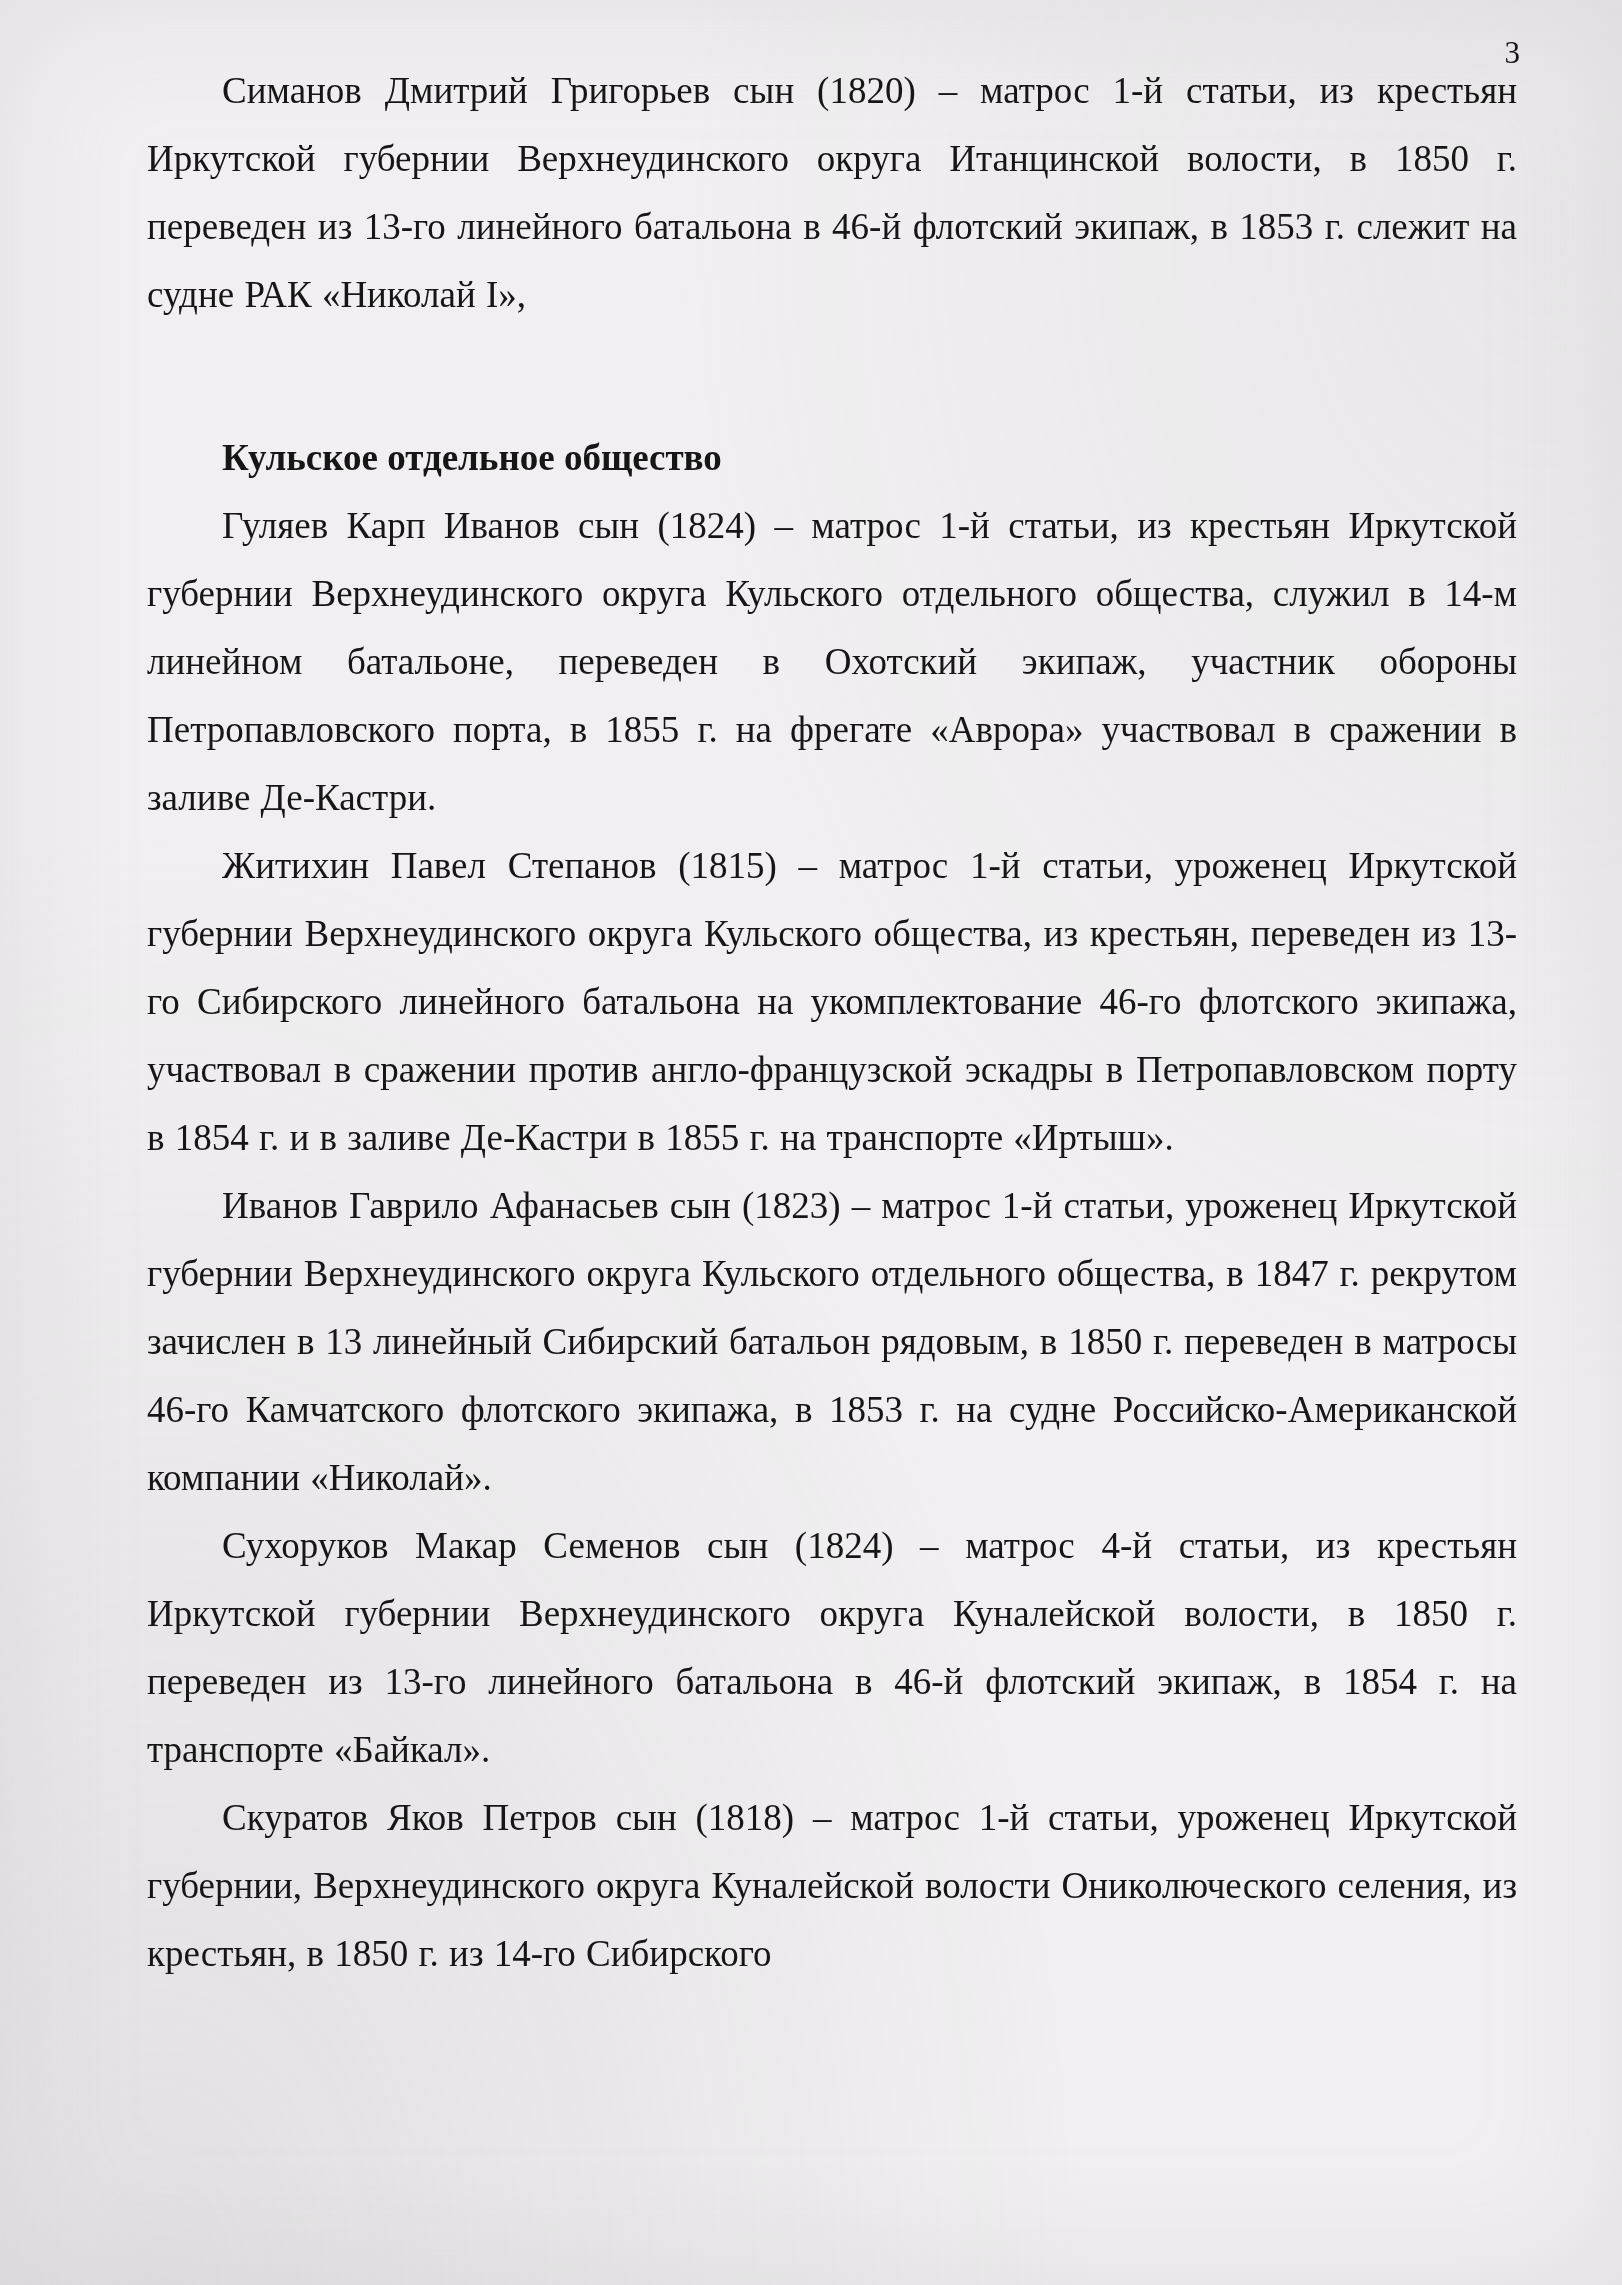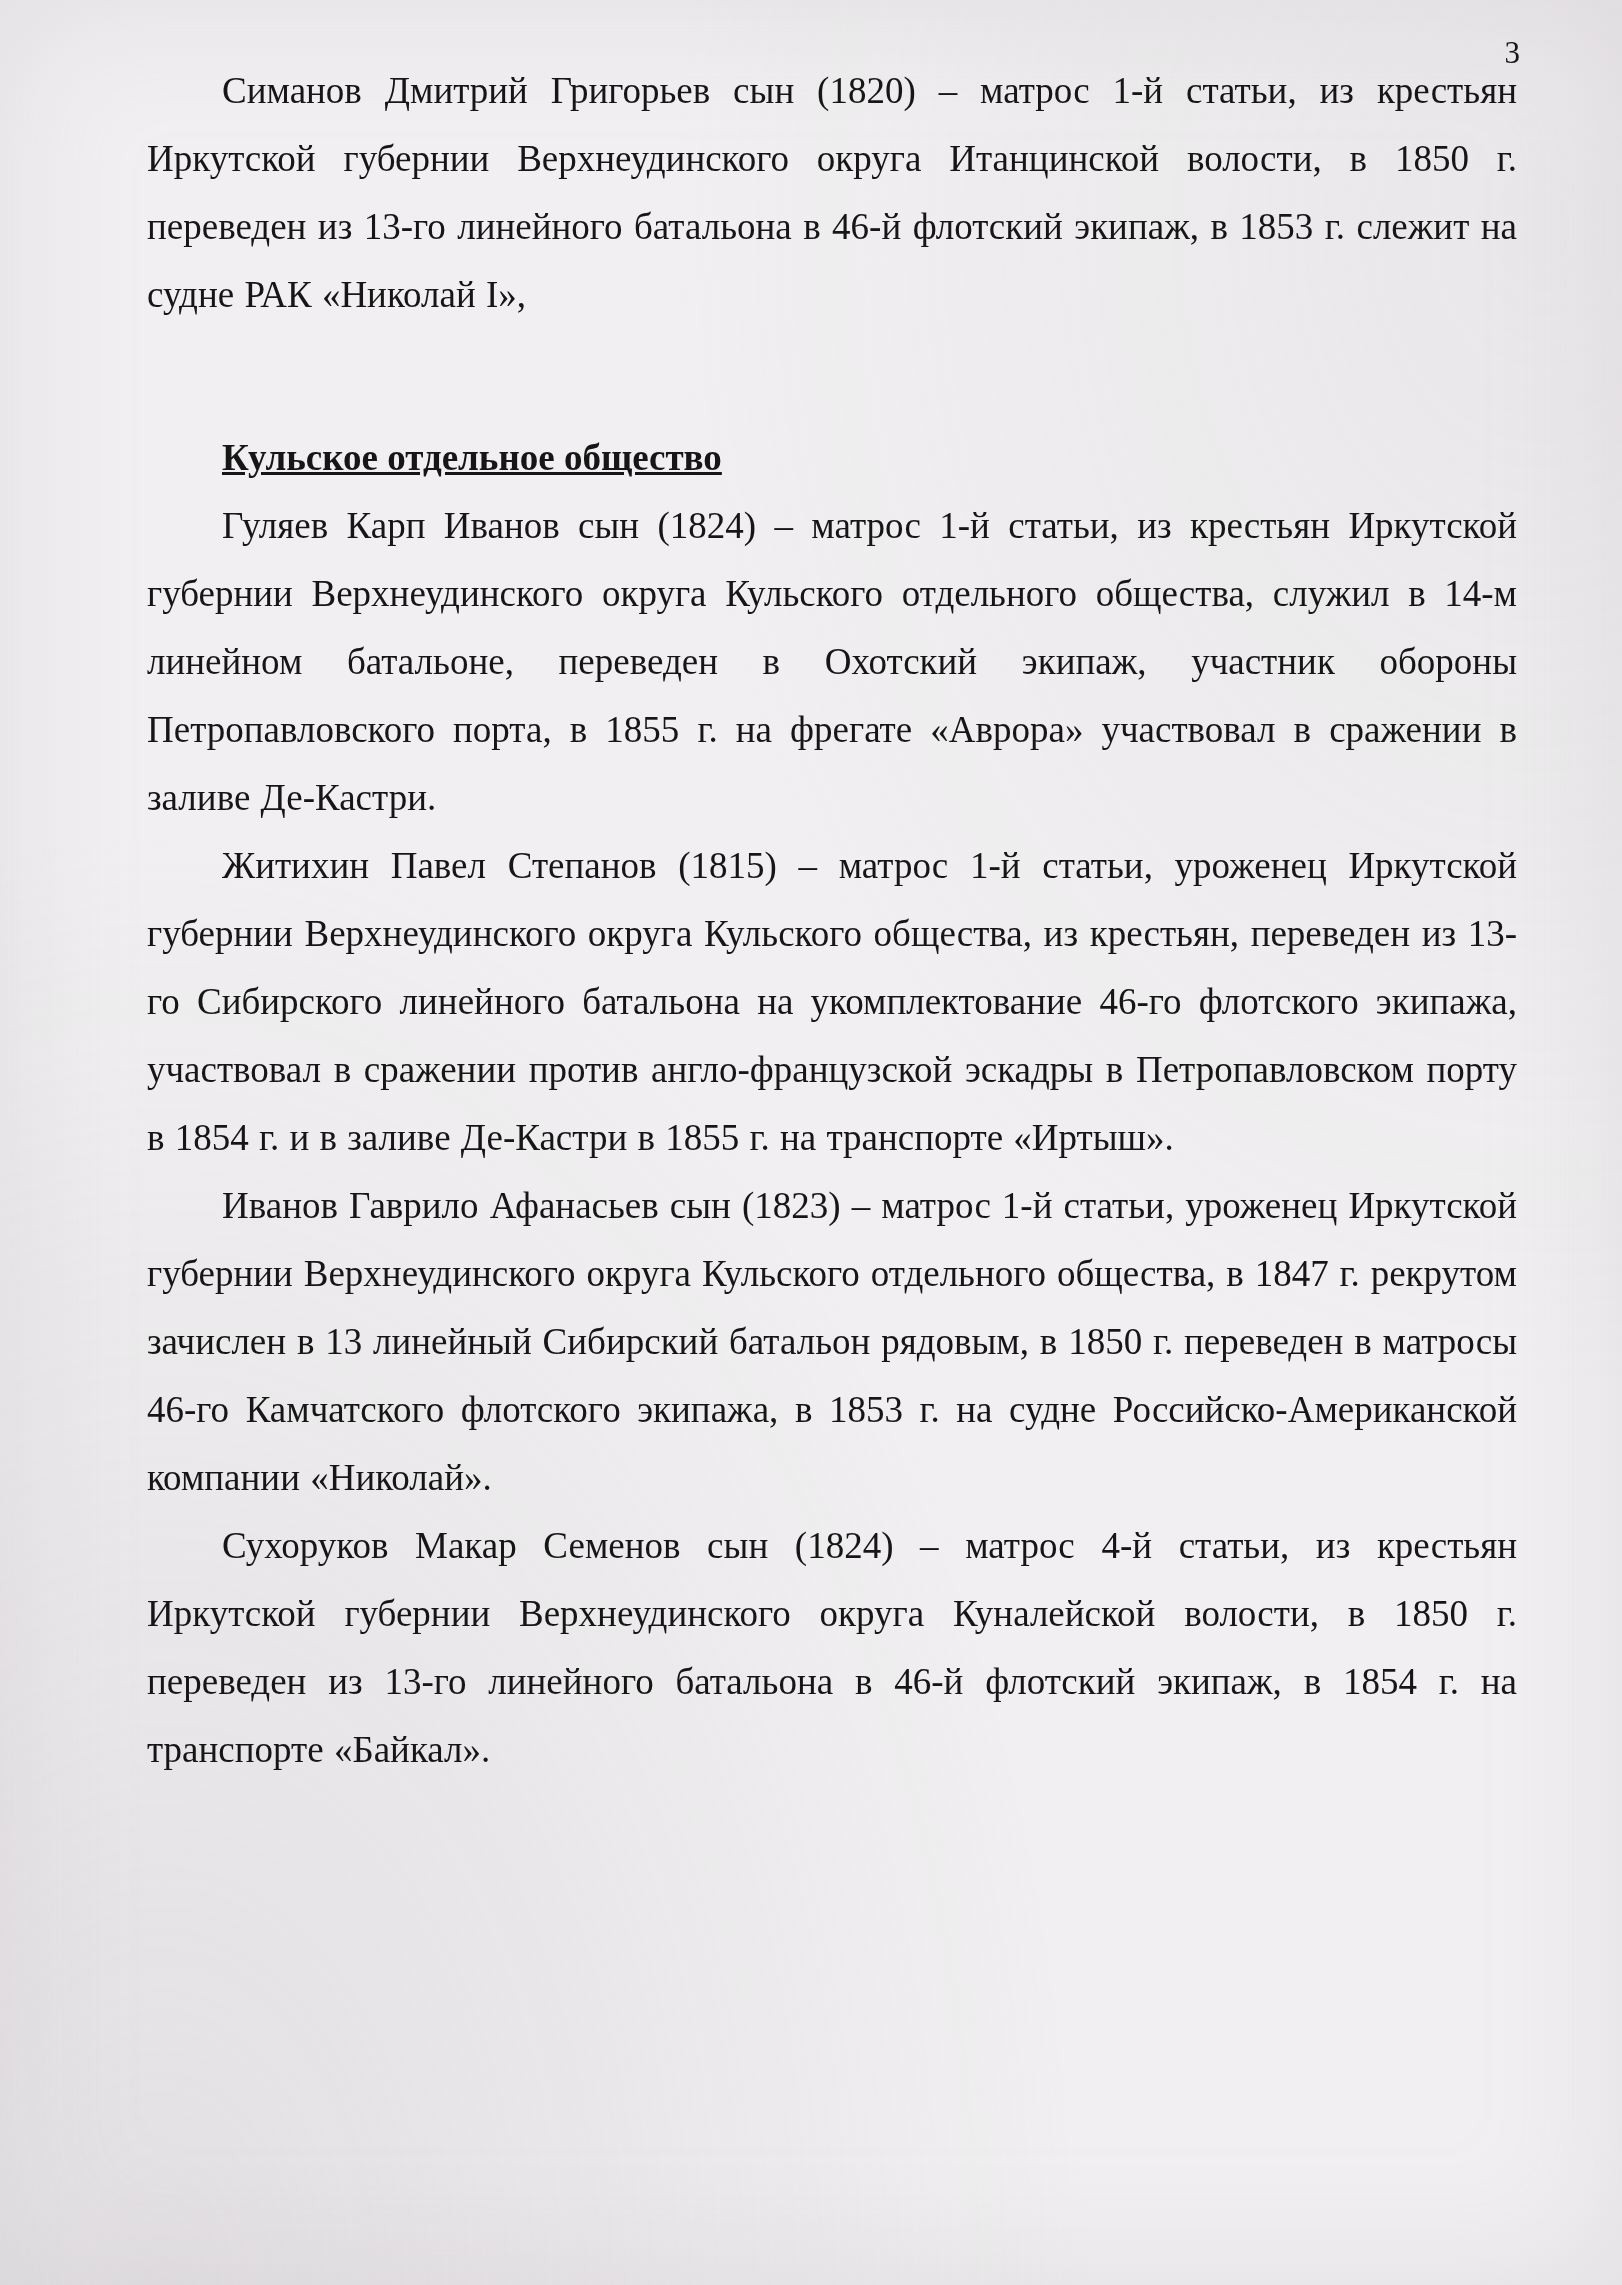--- a/index.html
+++ b/index.html
@@ -42,21 +42,21 @@
     word-spacing: 1px;
   }
   .heading {
     margin: 0;
     font-size: 37px;
     line-height: 68px;
     font-weight: bold;
     text-align: left;
     text-indent: 75px;
   }
-  .after-gap { margin-top: 95px; text-decoration: underline; }
+  .after-gap { margin-top: 95px; }
 </style>
 </head>
 <body>
 
 <div class="scan-page">
 
   <div class="page-number">3</div>
 
   <div class="content">
 
@@ -66,16 +66,17 @@
 
     <p class="para">Гуляев Карп Иванов сын (1824) – матрос 1-й статьи, из крестьян Иркутской губернии Верхнеудинского округа Кульского отдельного общества, служил в 14-м линейном батальоне, переведен в Охотский экипаж, участник обороны Петропавловского порта, в 1855 г. на фрегате «Аврора» участвовал в сражении в заливе Де-Кастри.</p>
 
     <p class="para">Житихин Павел Степанов (1815) – матрос 1-й статьи, уроженец Иркутской губернии Верхнеудинского округа Кульского общества, из крестьян, переведен из 13-го Сибирского линейного батальона на укомплектование 46-го флотского экипажа, участвовал в сражении против англо-французской эскадры в Петропавловском порту в 1854 г. и в заливе Де-Кастри в 1855 г. на транспорте «Иртыш».</p>
 
     <p class="para">Иванов Гаврило Афанасьев сын (1823) – матрос 1-й статьи, уроженец Иркутской губернии Верхнеудинского округа Кульского отдельного общества, в 1847 г. рекрутом зачислен в 13 линейный Сибирский батальон рядовым, в 1850 г. переведен в матросы 46-го Камчатского флотского экипажа, в 1853 г. на судне Российско-Американской компании «Николай».</p>
 
 
     <p class="para">Сухоруков Макар Семенов сын (1824) – матрос 4-й статьи, из крестьян Иркутской губернии Верхнеудинского округа Куналейской волости, в 1850 г. переведен из 13-го линейного батальона в 46-й флотский экипаж, в 1854 г. на транспорте «Байкал».</p>
 
+    <p class="para">Скуратов Яков Петров сын (1818) – матрос 1-й статьи, уроженец Иркутской губернии, Верхнеудинского округа Куналейской волости Ониколюческого селения, из крестьян, в 1850 г. из 14-го Сибирского</p>
 
   </div>
 </div>
 
 
 </body></html>

